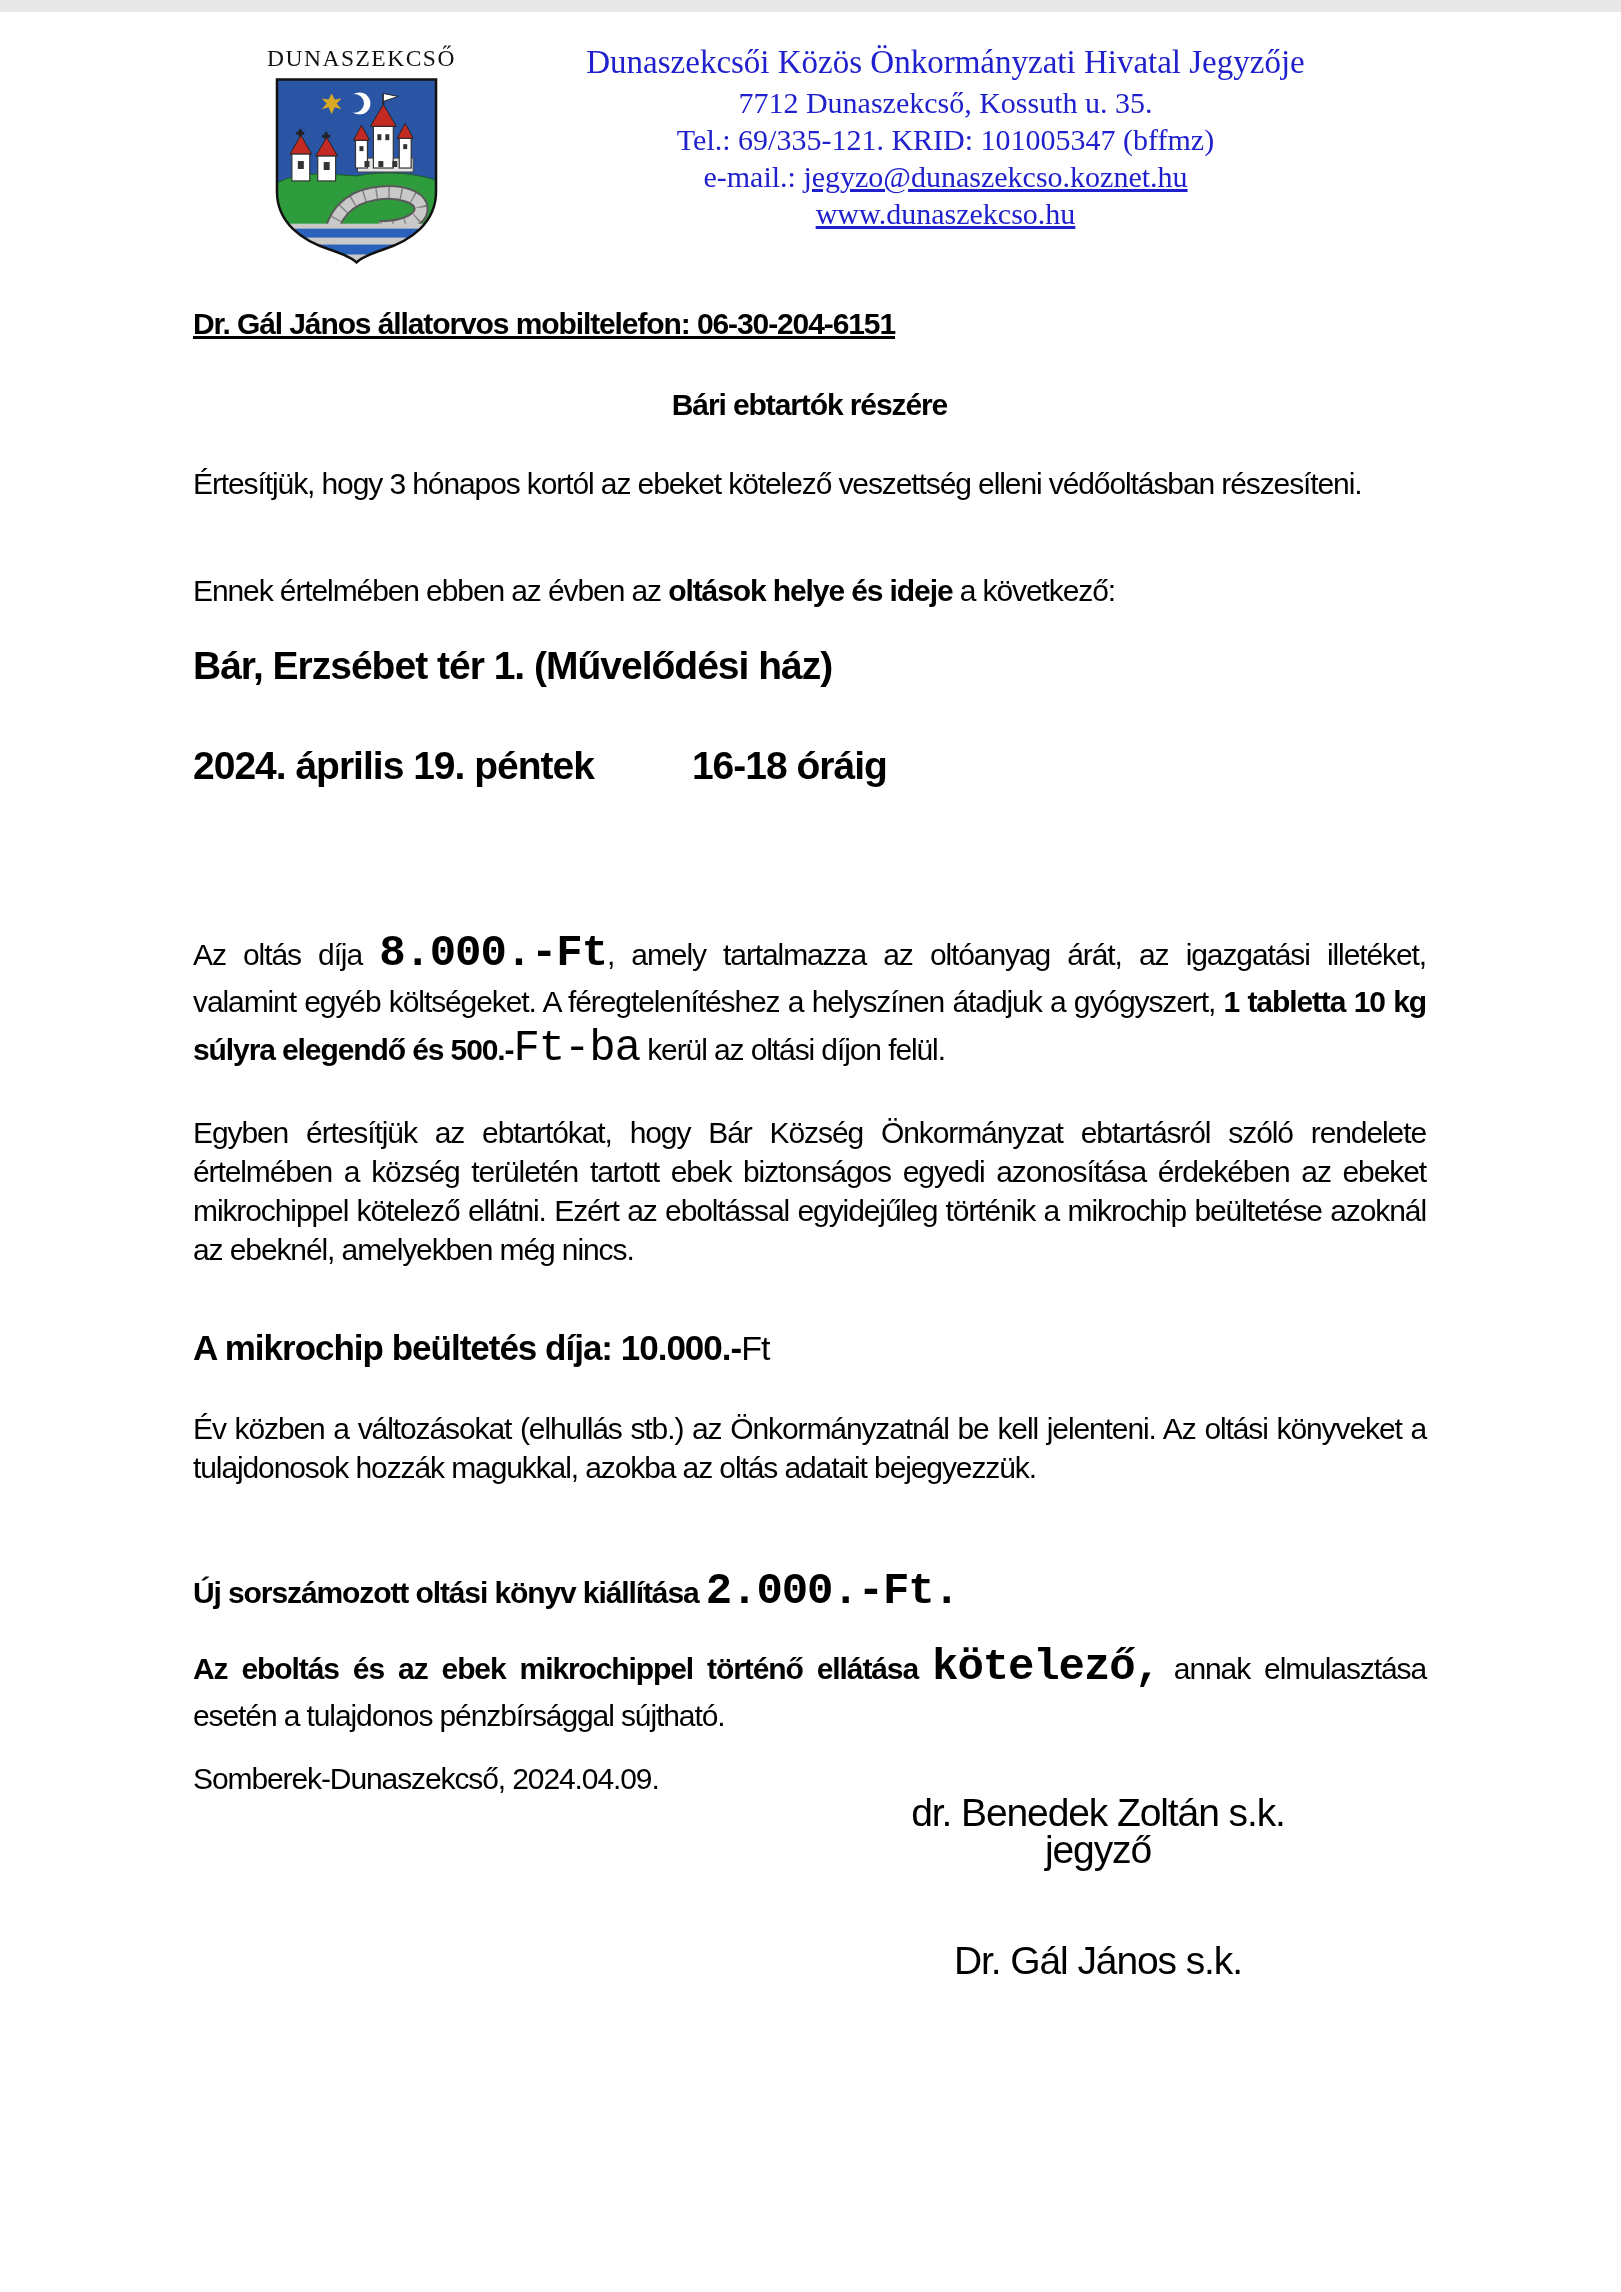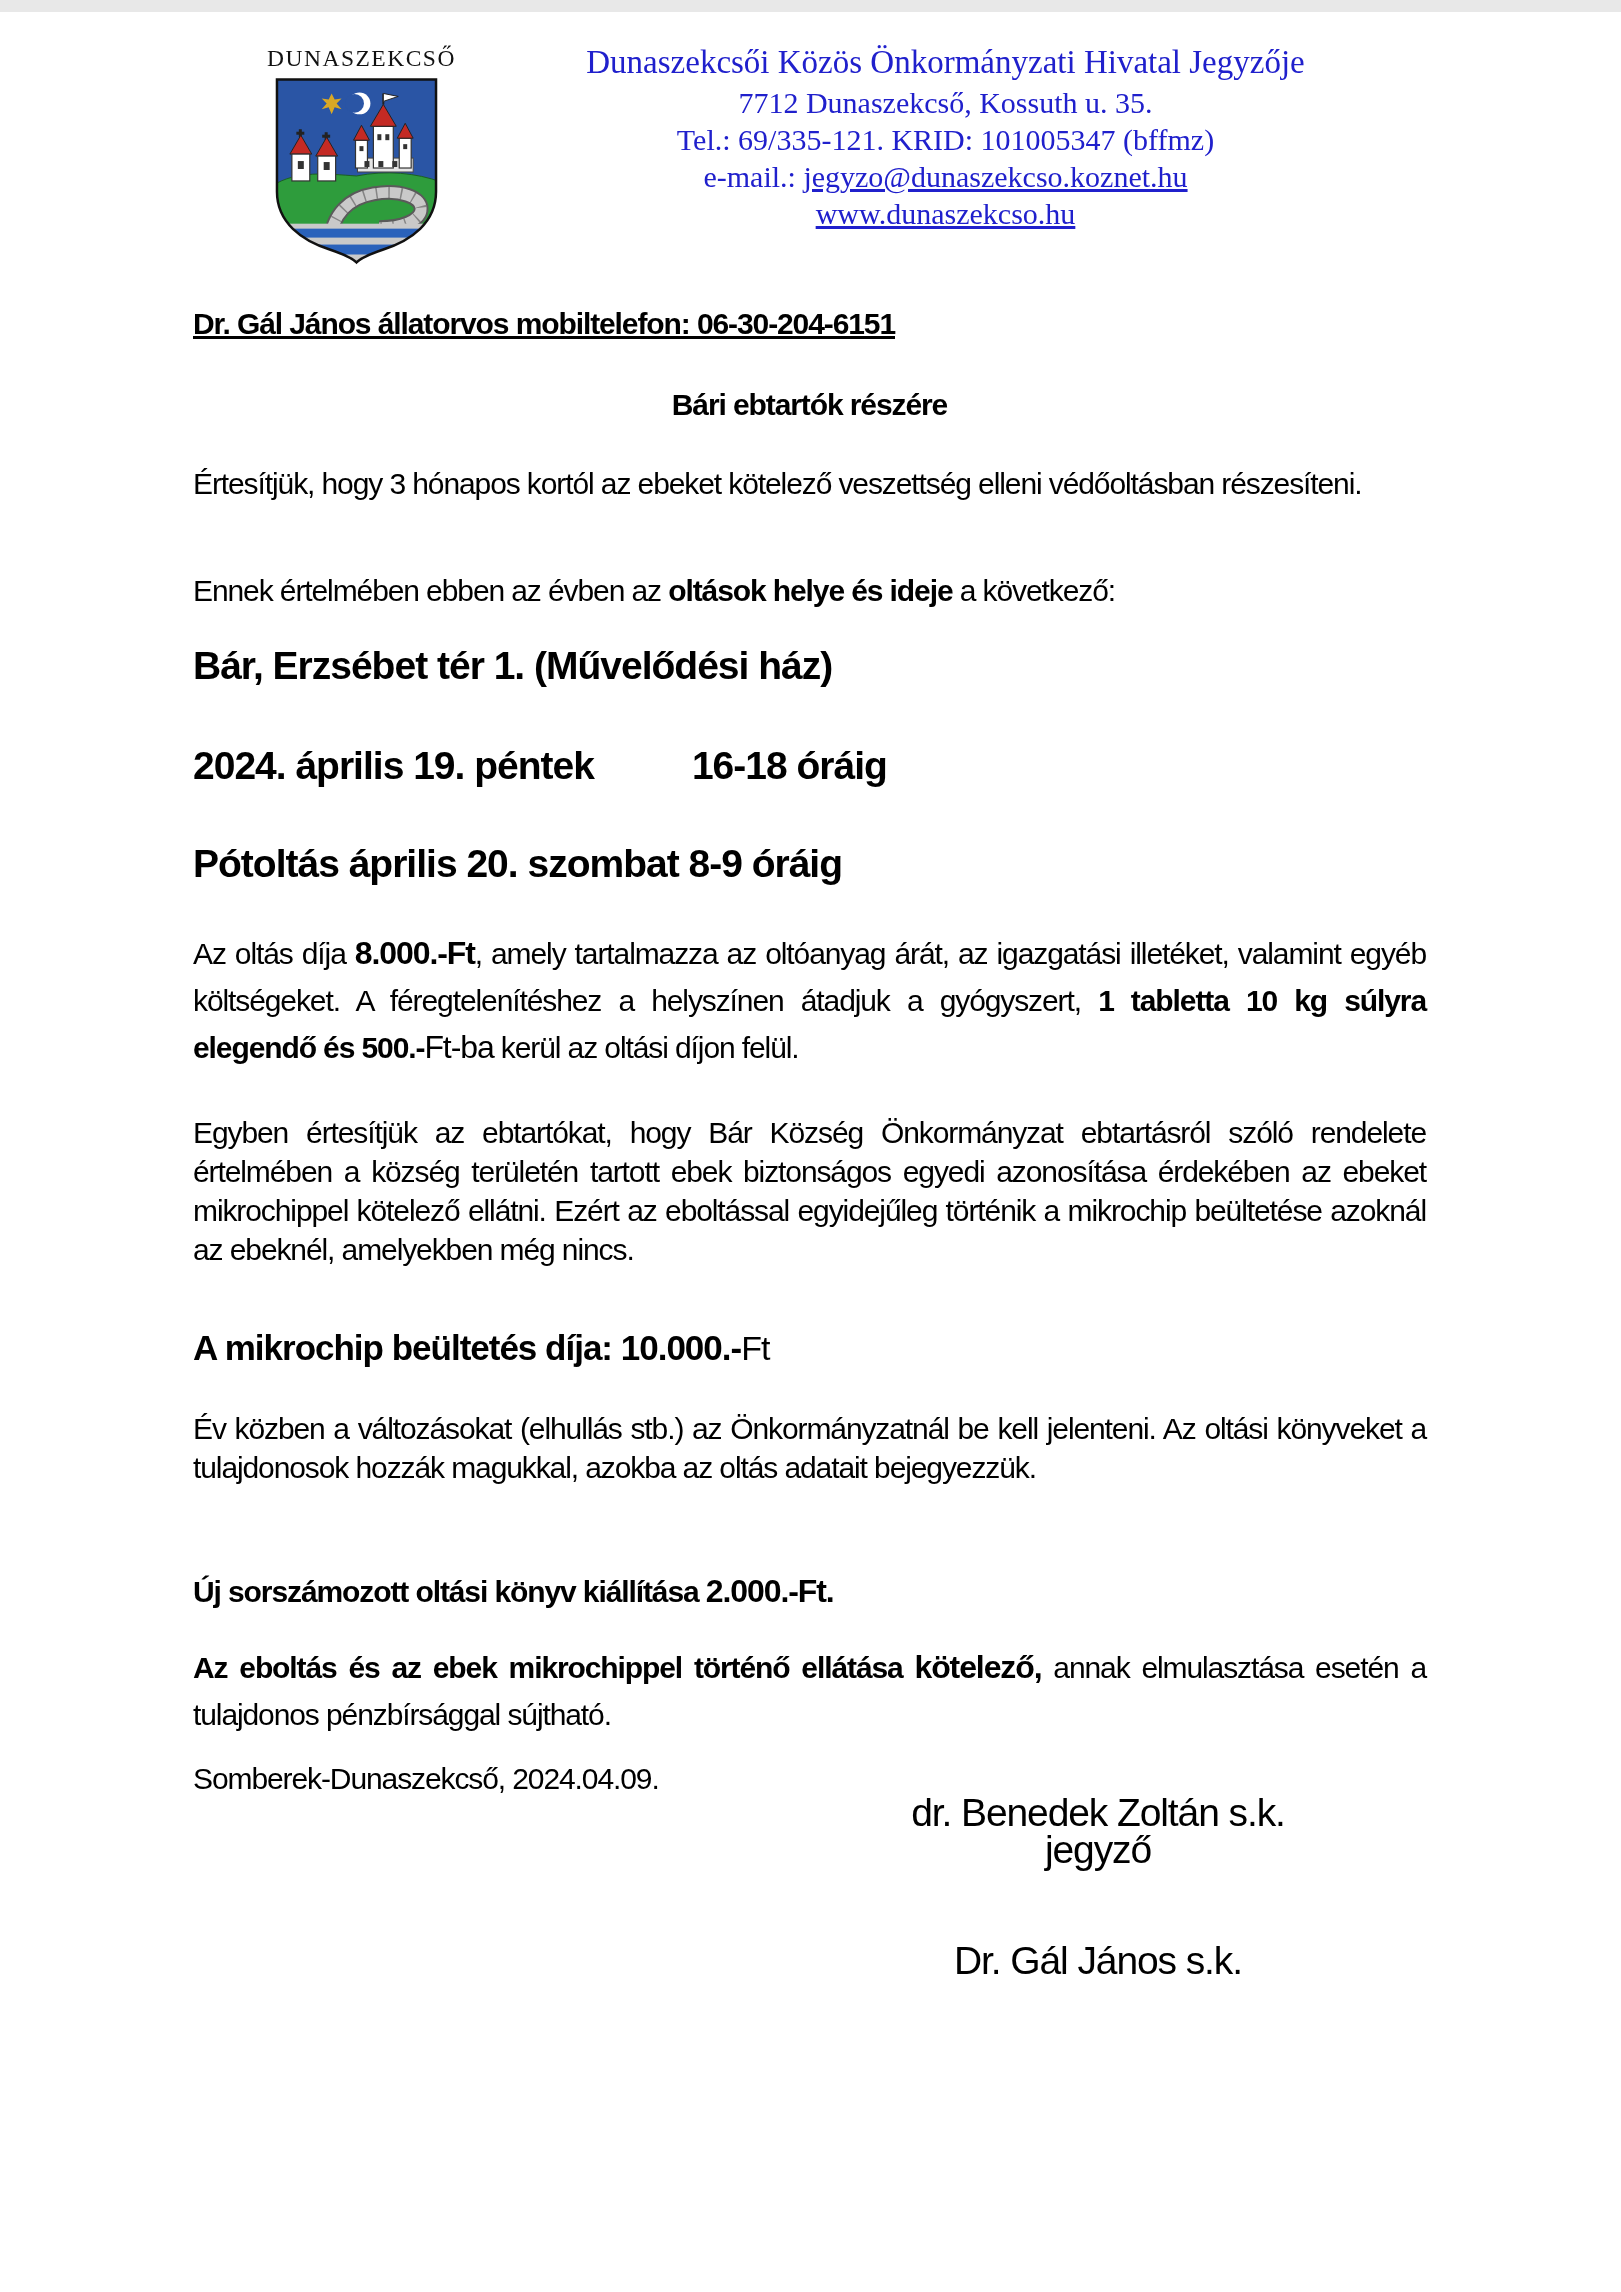--- a/index.html
+++ b/index.html
@@ -26,21 +26,21 @@
   }
   .header-title{font-size:33px;font-weight:normal;line-height:43px;}
   .header-line{font-size:30px;line-height:37px;}
   .hlink{text-decoration:underline;color:#2020cc;}
   
   .blk{position:absolute;left:193px;width:1233px;font-size:30px;line-height:39px;letter-spacing:-1.1px;}
   .just{text-align:justify;}
   .ctr{text-align:center;}
   .b{font-weight:bold;}
   .u{text-decoration:underline;}
-  .big{font-size:32px;}
+  .big{font-size:44px;font-family:Liberation Mono, monospace;}
   .h1{font-size:39px;font-weight:bold;letter-spacing:-1px;line-height:47px;white-space:nowrap;}
   .lh48{line-height:47px;}
   .time-gap{display:inline-block;margin-left:98px;}
   .chipfee{font-size:35px;font-weight:bold;letter-spacing:-1px;line-height:45px;white-space:nowrap;}
   .chipfee .ft{font-size:34px;font-weight:normal;}
   .sig{position:absolute;left:902px;width:392px;text-align:center;font-size:39px;letter-spacing:-1.1px;}
 </style>
 </head>
 <body>
 
@@ -126,21 +126,20 @@
   <div class="blk b ctr" style="top:373px;">Bári ebtartók részére</div>
 
   <div class="blk just" style="top:452px;">Értesítjük, hogy 3 hónapos kortól az ebeket kötelező veszettség elleni védőoltásban részesíteni.</div>
 
   <div class="blk" style="top:559px;"><span>Ennek értelmében ebben az évben az </span><span class="b">oltások helye és ideje</span><span> a következő:</span></div>
 
   <div class="blk h1" style="top:630px;">Bár, Erzsébet tér 1. (Művelődési ház)</div>
 
   <div class="blk h1" style="top:730px;"><span>2024. április 19. péntek</span><span class="time-gap">16-18 óráig</span></div>
 
-  <div class="blk h1" style="top:828px;">Pótoltás április 20. szombat 8-9 óráig</div>
 
   <div class="blk just lh48" style="top:918px;"><span>Az oltás díja </span><span class="b big">8.000.-Ft</span><span>, amely tartalmazza az oltóanyag árát, az igazgatási illetéket, valamint egyéb költségeket. A féregtelenítéshez a helyszínen átadjuk a gyógyszert, </span><span class="b">1 tabletta 10 kg súlyra elegendő és 500.-</span><span class="big">Ft-ba</span><span> kerül az oltási díjon felül.</span></div>
 
   <div class="blk just" style="top:1101px;">Egyben értesítjük az ebtartókat, hogy Bár Község Önkormányzat ebtartásról szóló rendelete értelmében a község területén tartott ebek biztonságos egyedi azonosítása érdekében az ebeket mikrochippel kötelező ellátni. Ezért az eboltással egyidejűleg történik a mikrochip beültetése azoknál az ebeknél, amelyekben még nincs.</div>
 
   <div class="blk chipfee" style="top:1313px;"><span>A mikrochip beültetés díja: 10.000.-</span><span class="ft">Ft</span></div>
 
   <div class="blk just" style="top:1397px;">Év közben a változásokat (elhullás stb.) az Önkormányzatnál be kell jelenteni. Az oltási könyveket a tulajdonosok hozzák magukkal, azokba az oltás adatait bejegyezzük.</div>
 
   <div class="blk b lh48" style="top:1556px;"><span>Új sorszámozott oltási könyv kiállítása </span><span class="big">2.000.-Ft.</span></div>

